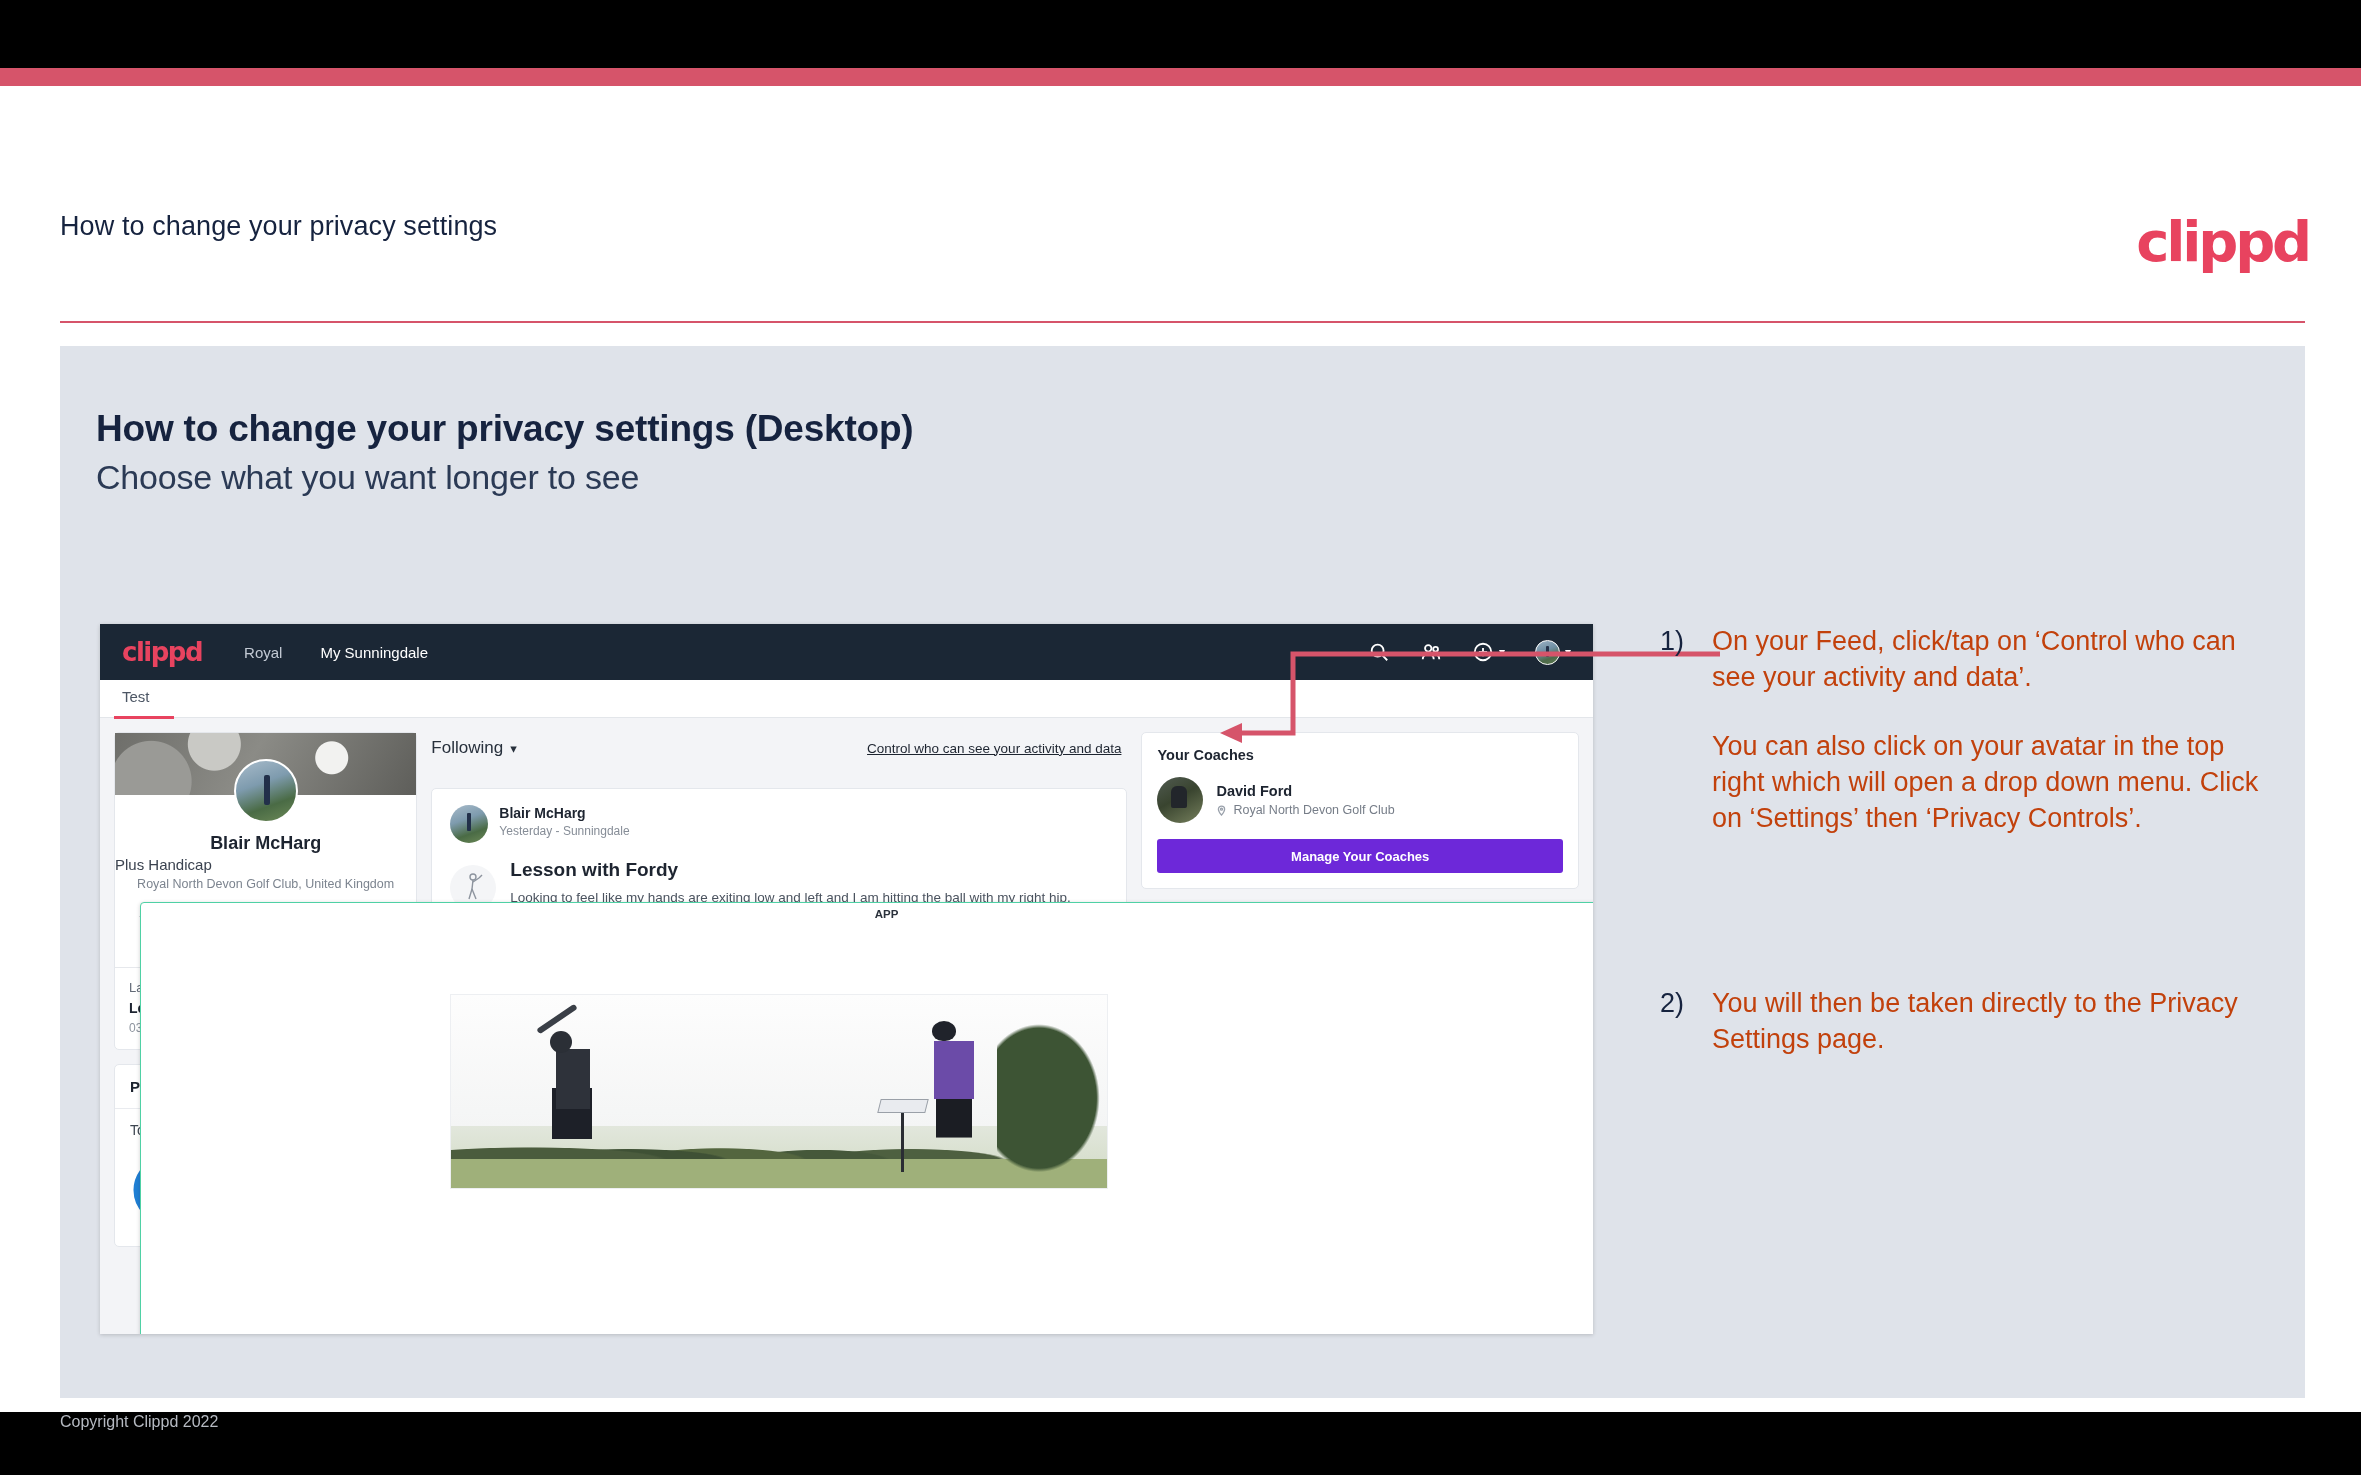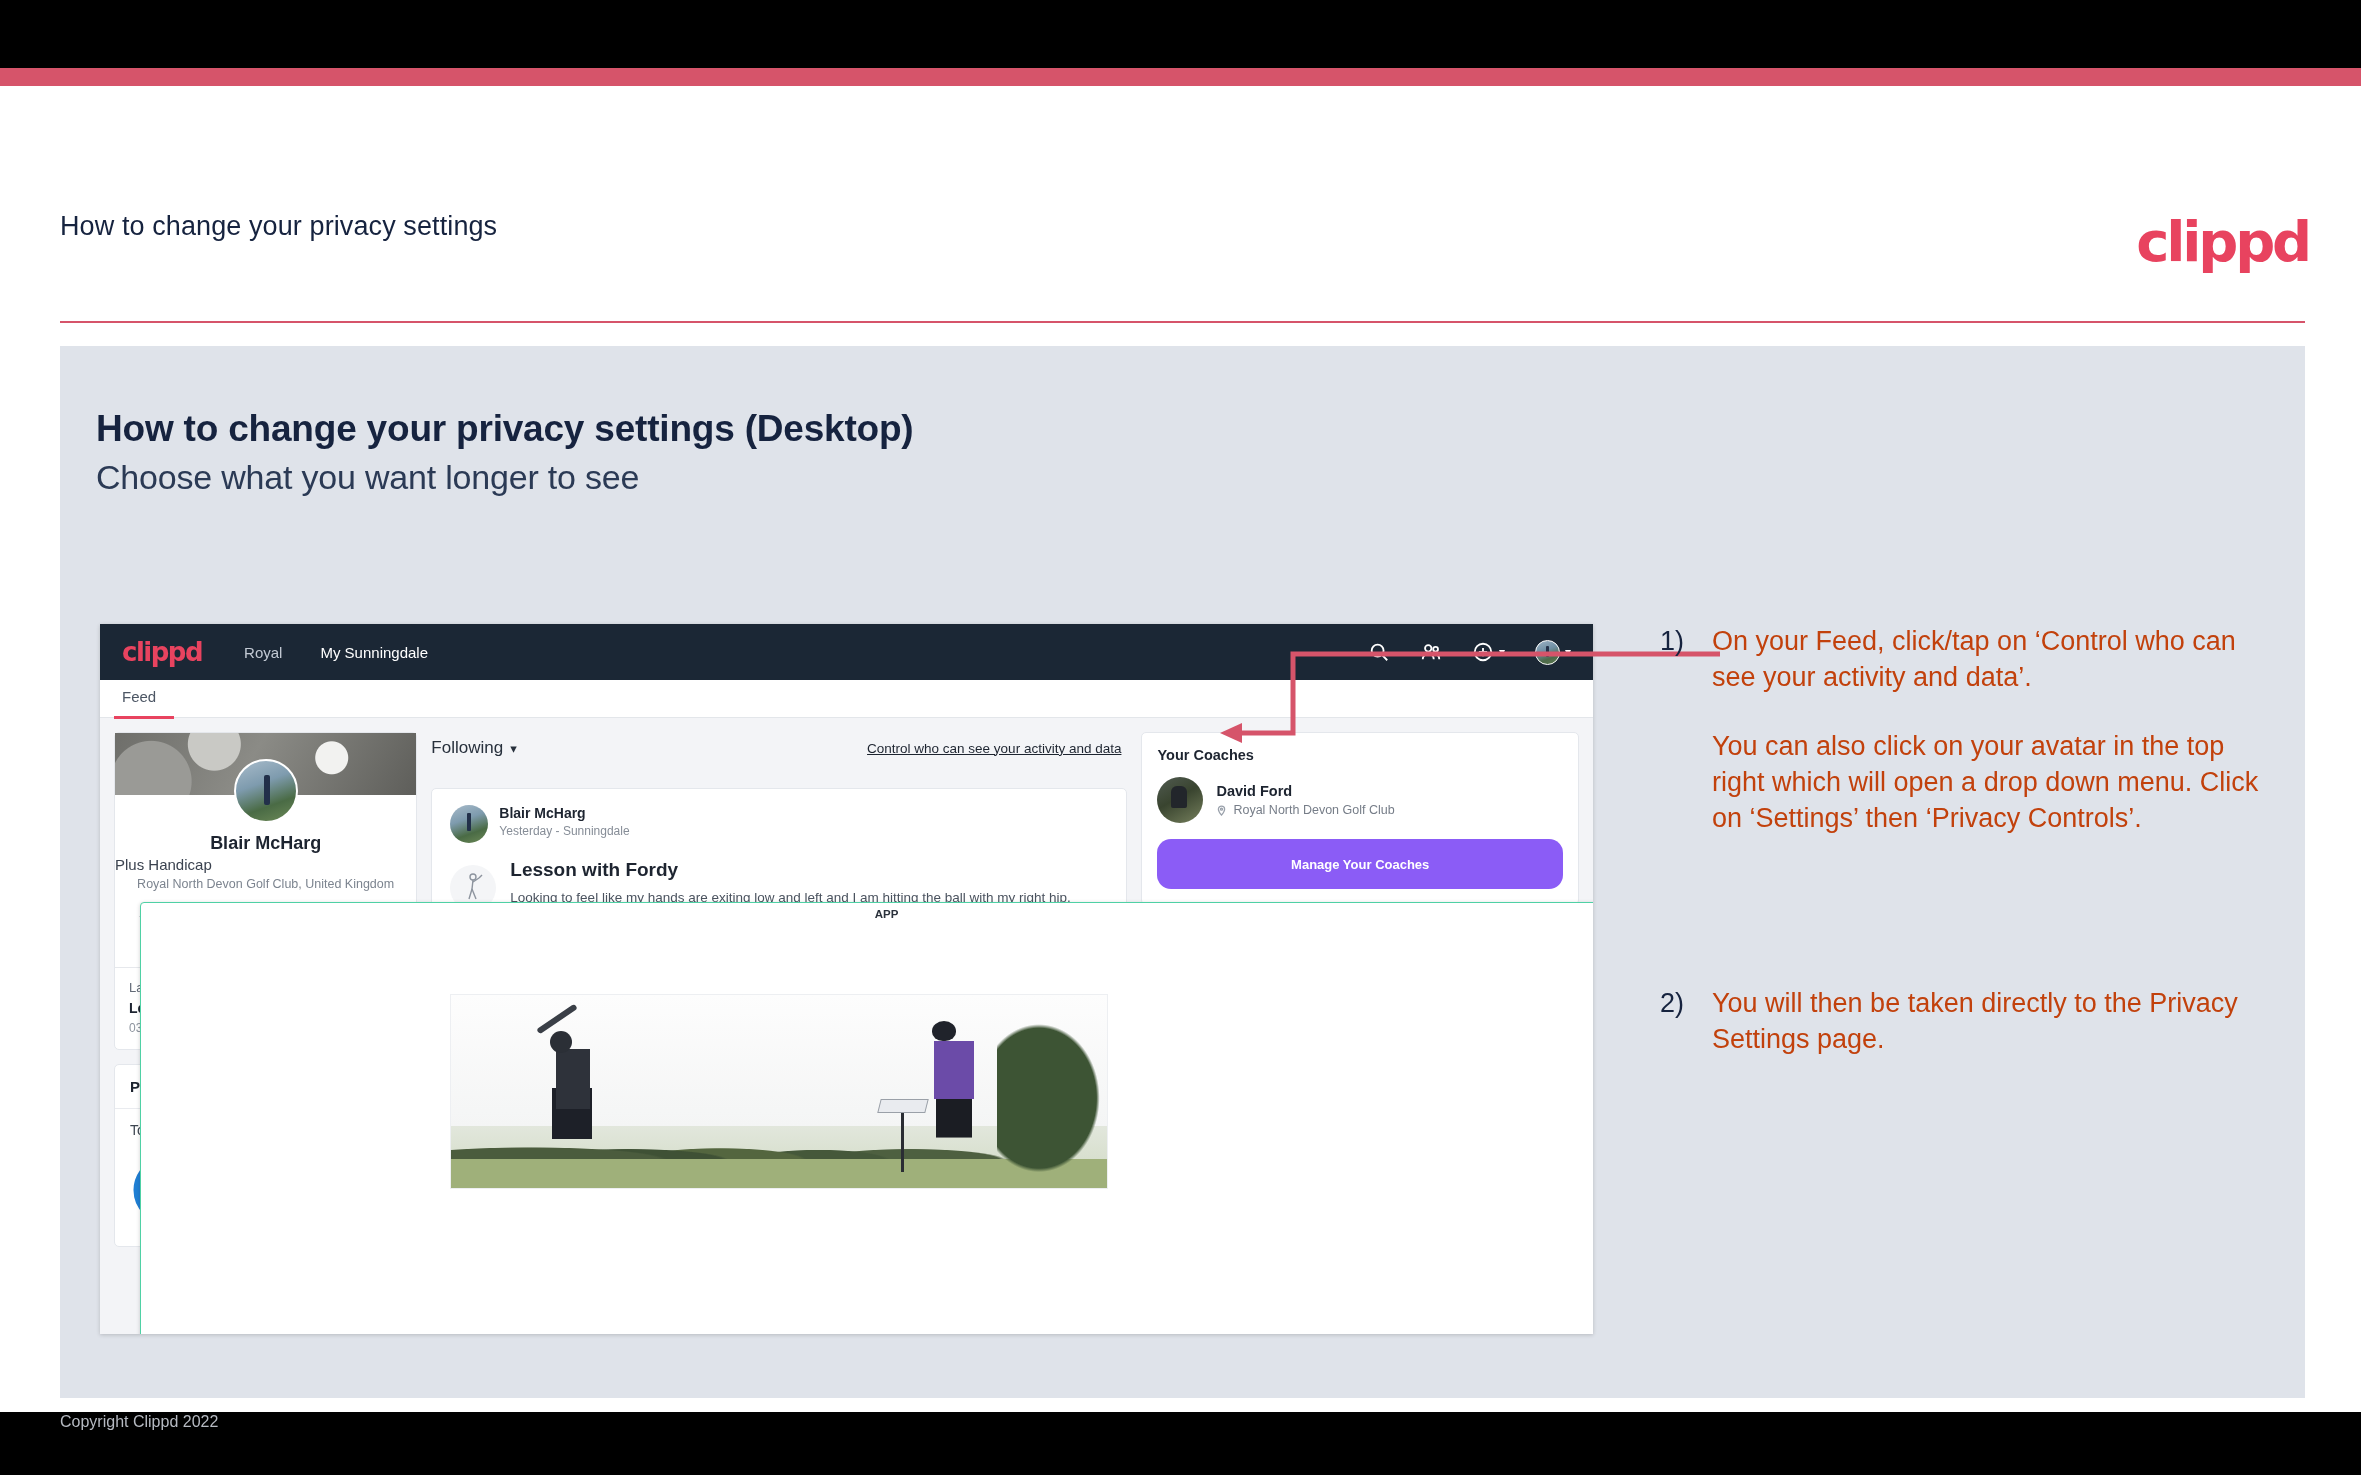--- a/index.html
+++ b/index.html
@@ -253,22 +253,22 @@
   .coach-av {
     width:46px;height:46px;border-radius:50%;flex:0 0 46px;
     background:linear-gradient(150deg,#515b52 0%,#39442f 45%,#76805d 100%);
     position:relative;
   }
   .coach-av::after{content:"";position:absolute;left:14px;top:9px;width:16px;height:22px;background:#22262b;border-radius:6px 6px 2px 2px;}
   .coach-name { font-size:14.5px; font-weight:700; color:#1d2430; }
   .coach-club { font-size:12.5px; color:#767d88; margin-top:4px; display:flex; align-items:center; gap:6px; }
   .pin { width:11px;height:11px;stroke:#9aa1ab;fill:none;stroke-width:1.4; }
   .btn-dark {
-    margin-top:16px; height:50px; background:#8b5cf6; color:#fff;
-    border-radius:14px; font-size:13px; font-weight:700;
+    margin-top:16px; height:34px; background:#6d28d9; color:#fff;
+    border-radius:3px; font-size:13px; font-weight:700;
     display:flex; align-items:center; justify-content:center;
   }
   .dropzone {
     margin-top:12px; height:86px; background:#f8f9fa; border:1px solid #eceef1;
     border-bottom:none; display:flex; align-items:center; justify-content:center;
   }
   .dz-text { font-family:"Liberation Serif", serif; font-size:30px; color:#9aa0a8; }
   .link-row {
     display:flex; align-items:center; border:1px solid #eceef1; border-top:none;
     padding:9px 10px; gap:10px; background:#fff;
@@ -351,21 +351,21 @@
               <span class="chev">▾</span>
             </span>
             <span class="nav-grp">
               <span class="avatar-sm"></span>
               <span class="chev">▾</span>
             </span>
           </div>
         </div>
 
         <div class="tabbar">
-          <div class="tab">Feed</div>
+          <div class="tab">Test</div>
           <div class="tab-underline"></div>
         </div>
 
         <div class="app-body">
 
           <div class="col-left">
             <div class="card">
               <div class="cover">
                 <div class="avatar-lg"></div>
               </div>

